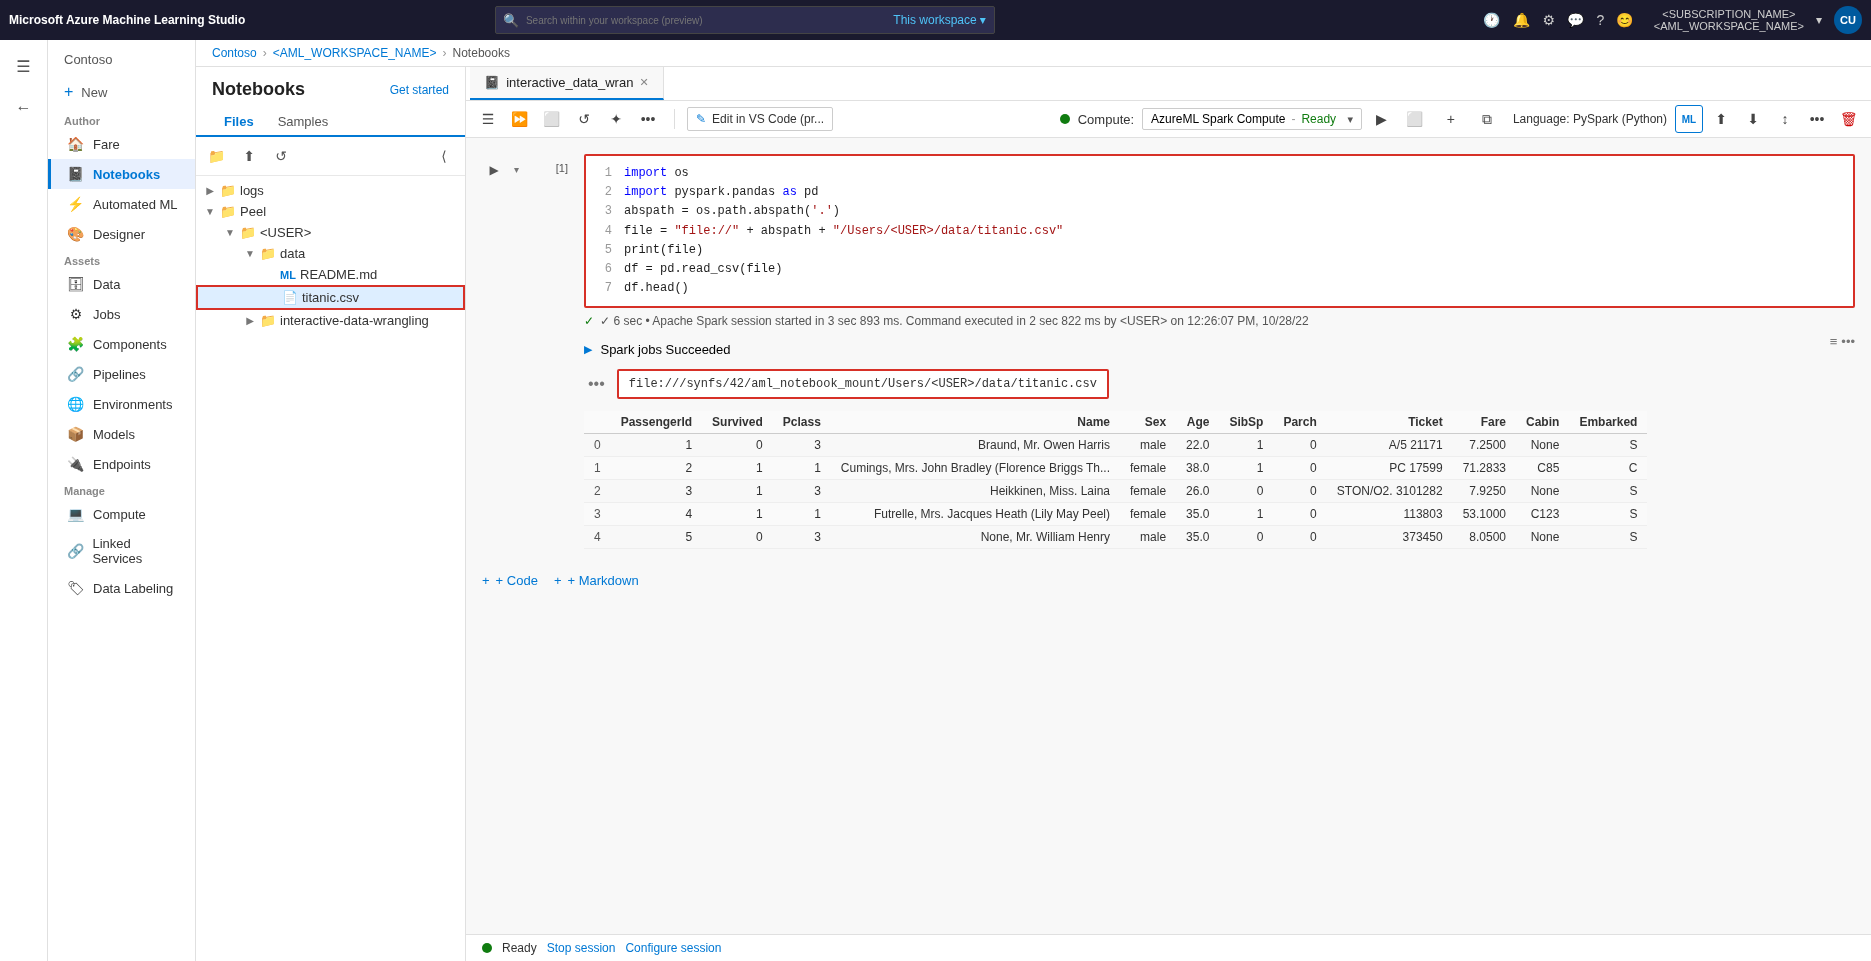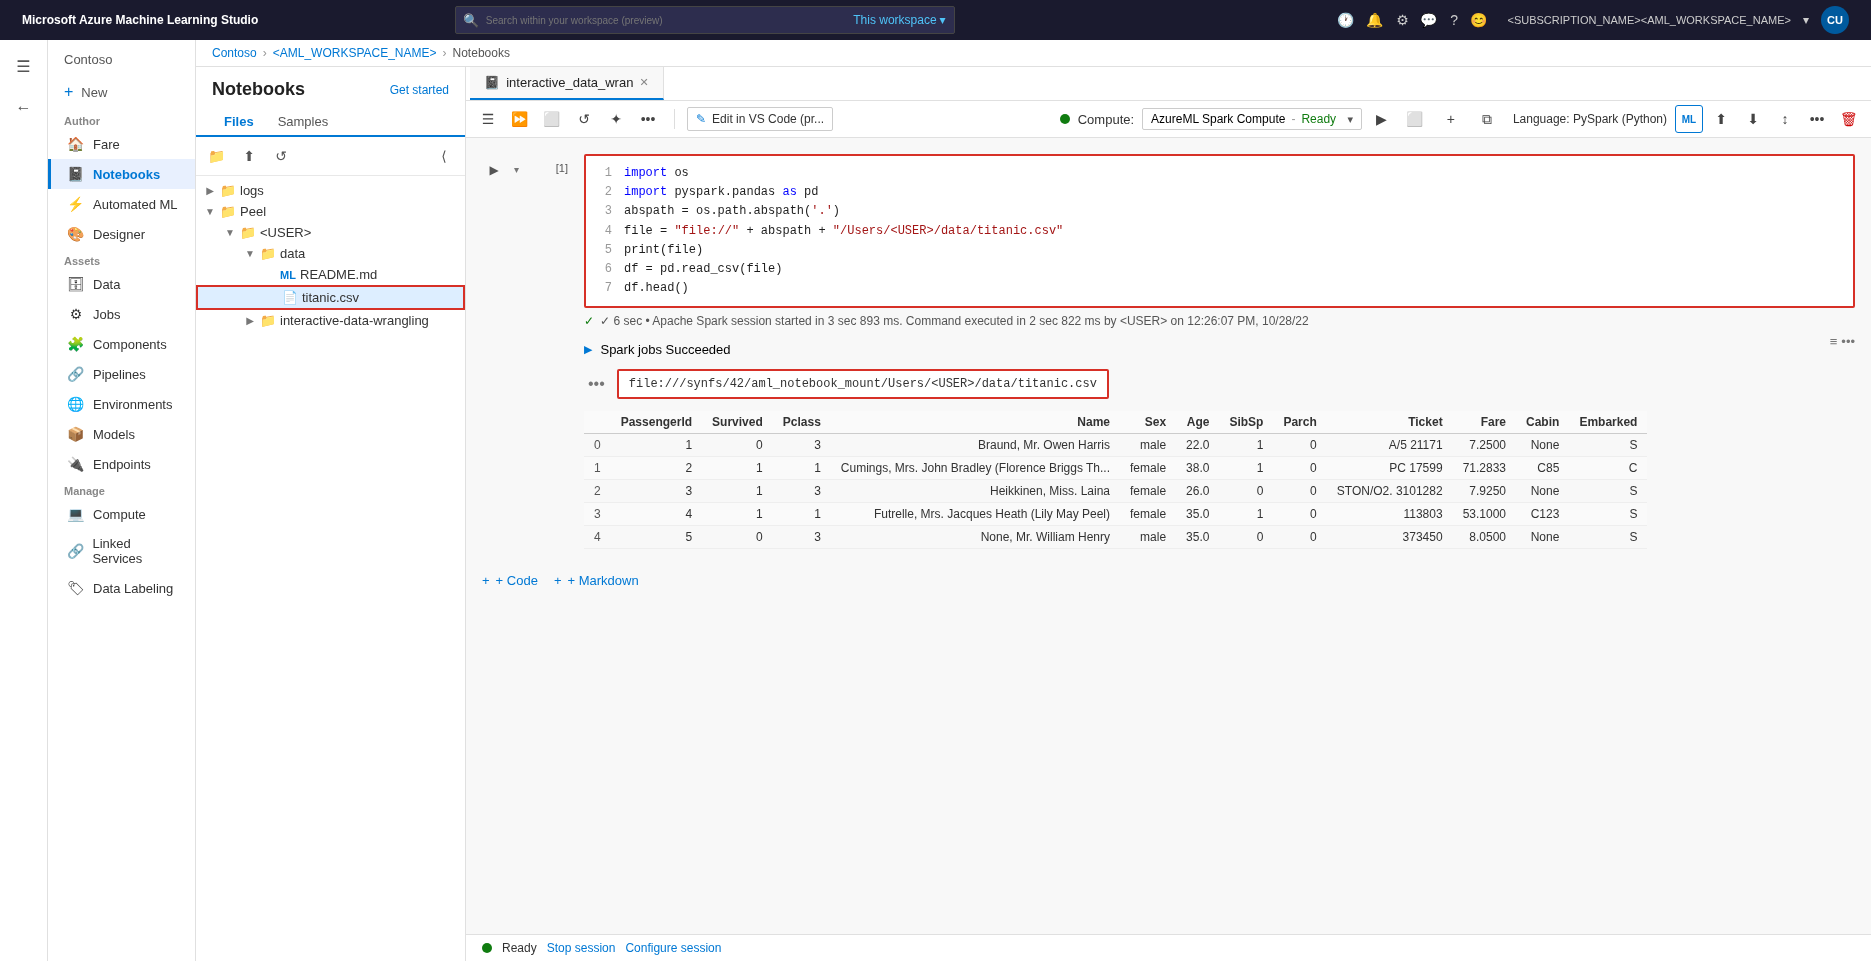--- a/index.html
+++ b/index.html
@@ -1,21 +1,21 @@
 <!DOCTYPE html>
 <html><head>
   <meta charset="utf-8">
   <style>
     * { box-sizing: border-box; margin: 0; padding: 0; }
     body { font-family: 'Segoe UI', Arial, sans-serif; font-size: 13px; background: #f5f5f5; overflow: hidden; }
 
     
     .topbar {
       display: flex; align-items: center; height: 40px;
-      background: #1a1a2e; color: white; padding: 0 22px; gap: 10px;
+      background: #1a1a2e; color: white; padding: 0 9px; gap: 10px;
     }
     .topbar-search {
       flex: 1; max-width: 500px; display: flex; align-items: center;
       background: #2d2d4e; border: 1px solid #444; border-radius: 2px;
       padding: 0 8px; height: 28px; margin: 0 auto;
     }
     .topbar-search input {
       background: transparent; border: none; outline: none; color: white;
       font-size: 12px; flex: 1;
     }
@@ -249,21 +249,21 @@
       <span>▾</span>
     </div>
   </div>
   <div class="topbar-icons">
     <span title="History">🕐</span>
     <span title="Notifications">🔔</span>
     <span title="Settings">⚙</span>
     <span title="Feedback">💬</span>
     <span title="Help">?</span>
     <span title="Emoji">😊</span>
-    <div style="display:flex;flex-direction:row;align-items:center;margin-left:8px;">
+    <div style="display:flex;flex-direction:column;align-items:center;margin-left:8px;">
       <span style="font-size:11px;color:#ccc;">&lt;SUBSCRIPTION_NAME&gt;</span>
       <span style="font-size:11px;color:#ccc;">&lt;AML_WORKSPACE_NAME&gt;</span>
     </div>
     <span style="color:#ccc;font-size:12px;">▾</span>
     <div class="topbar-avatar">CU</div>
   </div>
 </div>
 
 <div class="app-layout">
 

